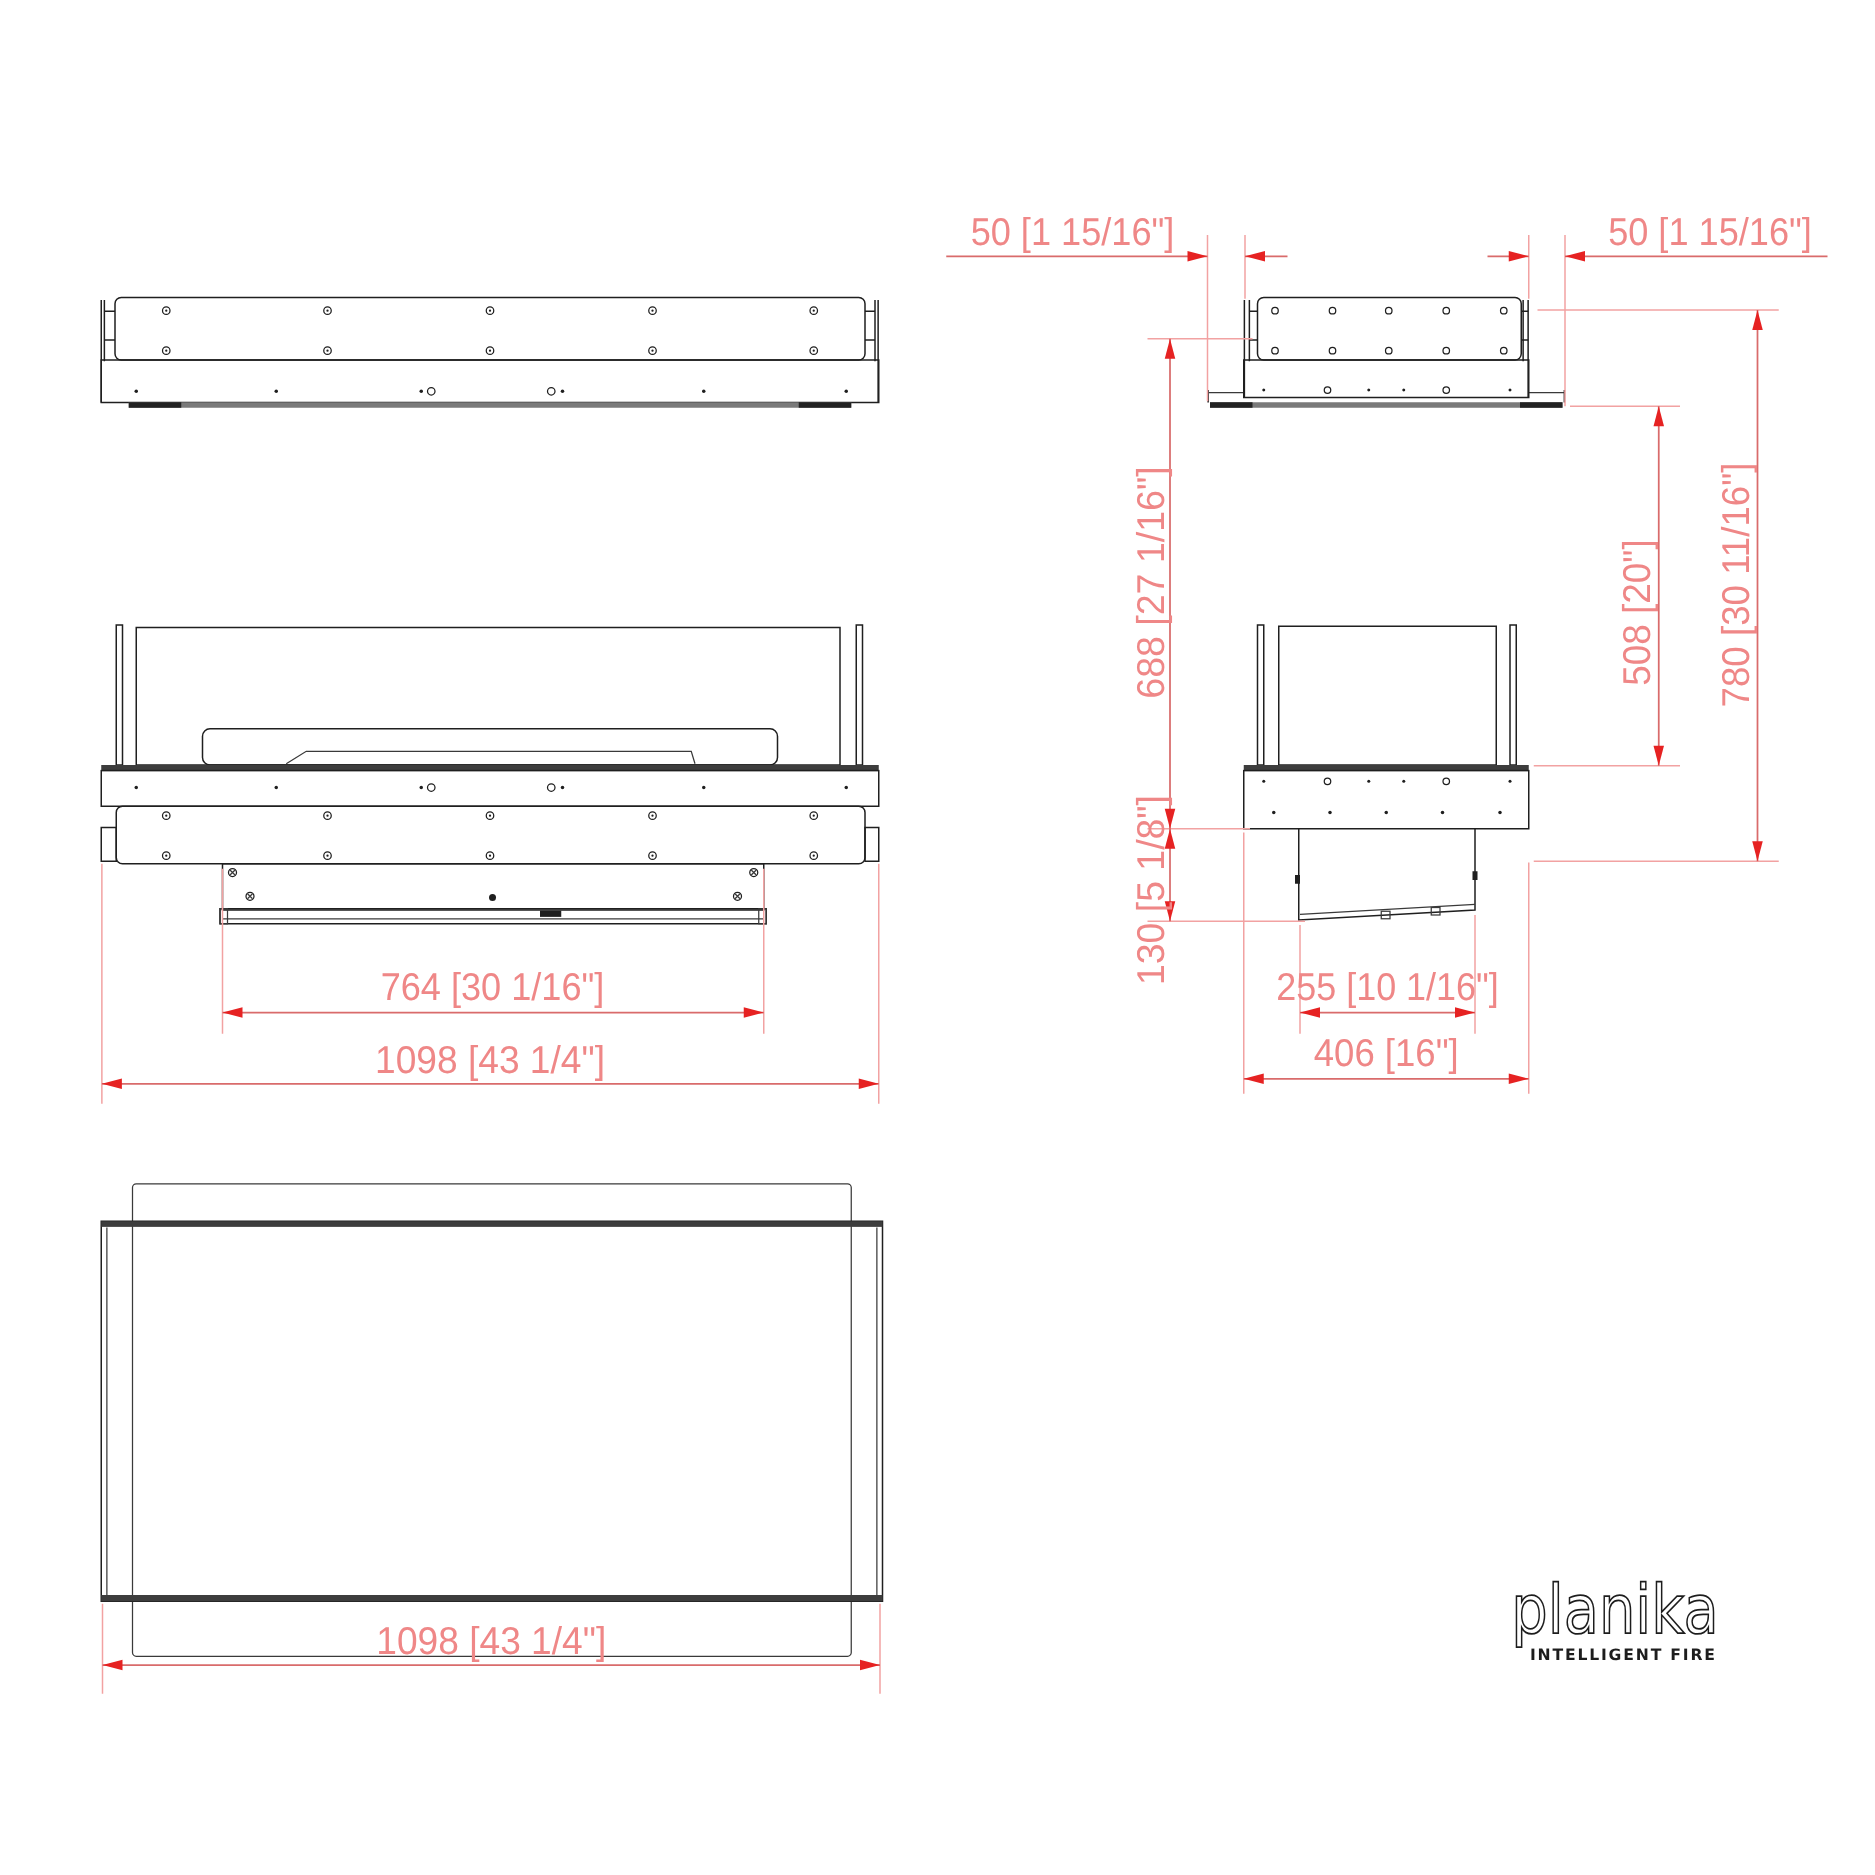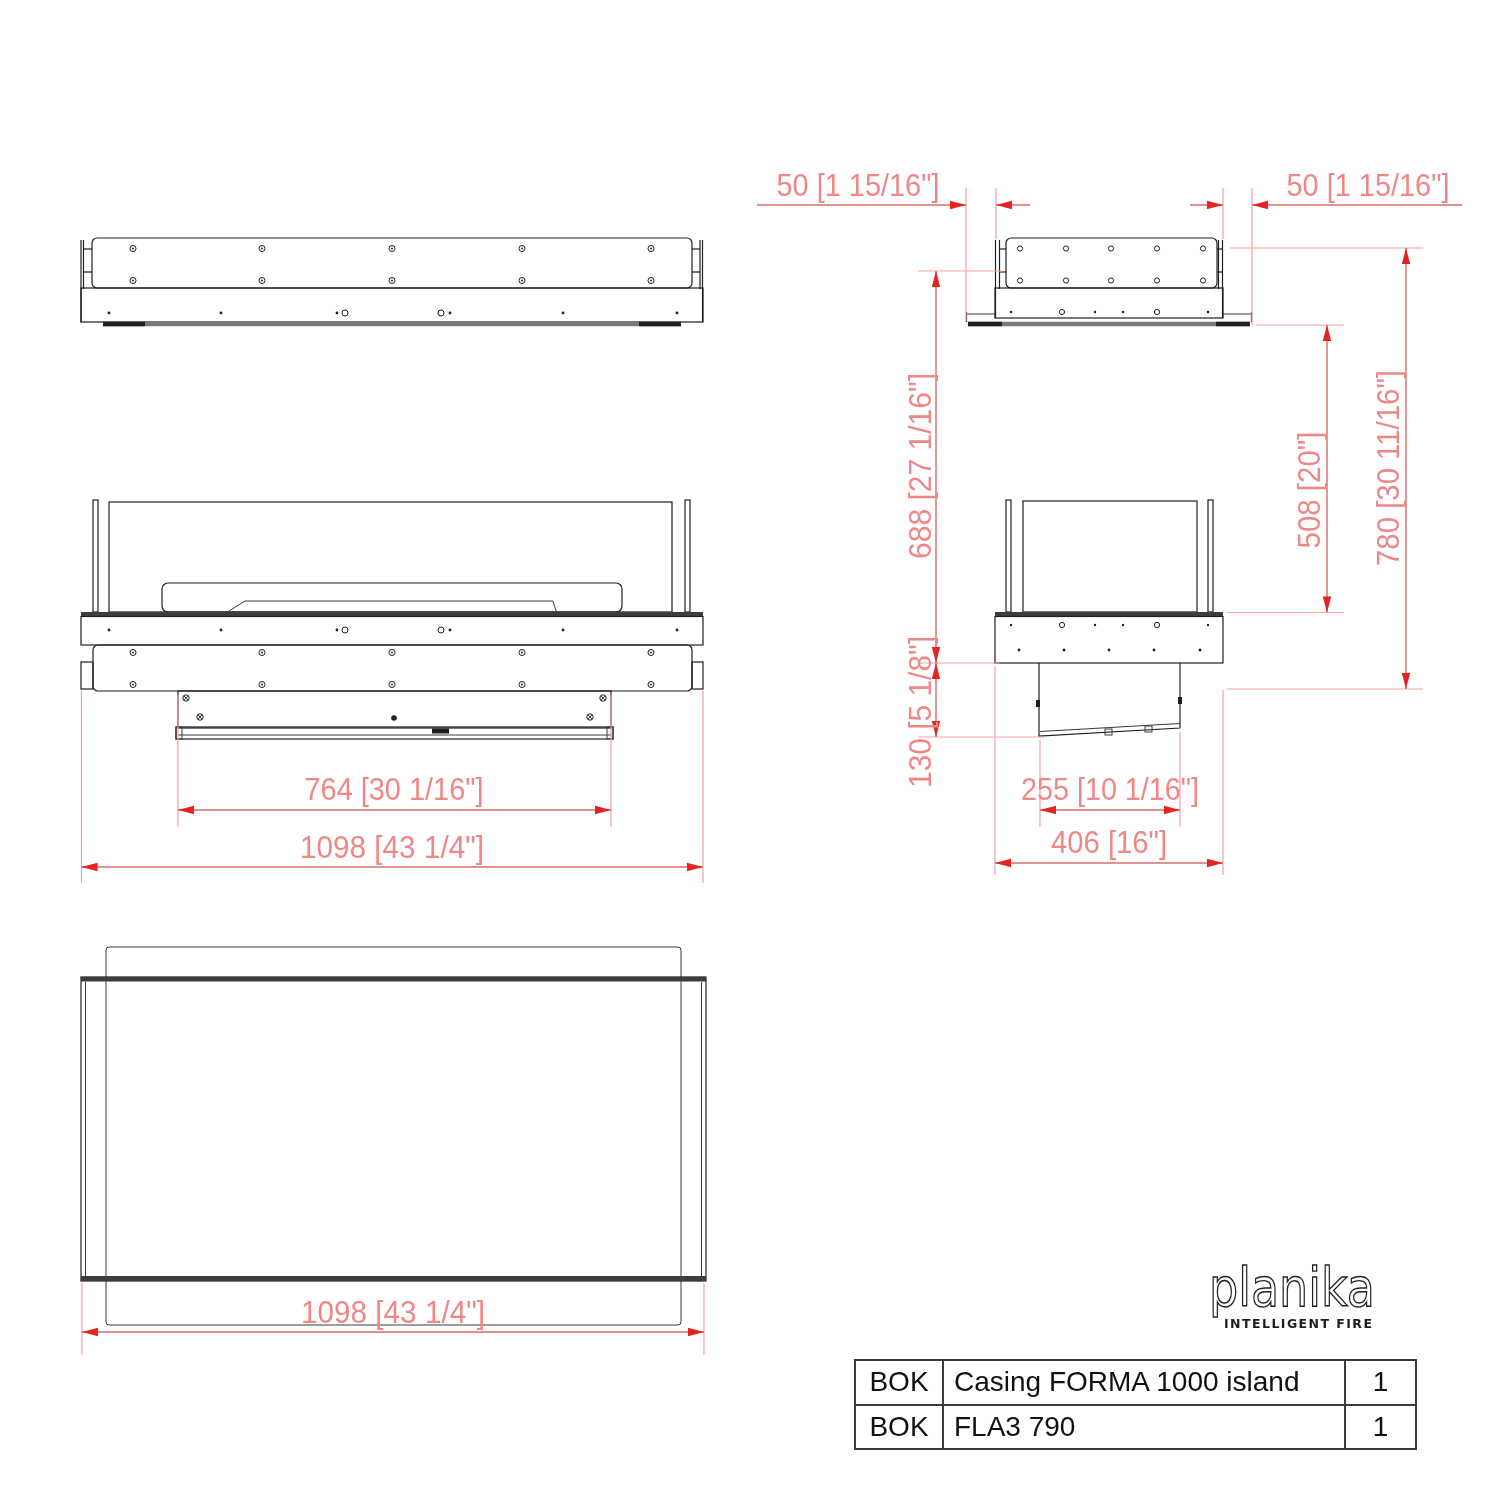--- a/index.html
+++ b/index.html
@@ -298,29 +298,13 @@
     <text class="dimtext" x="1110" y="800" textLength="178" lengthAdjust="spacingAndGlyphs">255 [10 1/16"]</text>
     <text class="dimtext" x="1109" y="853" textLength="116" lengthAdjust="spacingAndGlyphs">406 [16"]</text>
   </g>
 
   <g>
     <text class="logo-word" x="1292" y="1306" textLength="166" lengthAdjust="spacingAndGlyphs">planika</text>
     <text class="logo-tag" x="1298" y="1328" textLength="148" lengthAdjust="spacing">INTELLIGENT FIRE</text>
   </g>
 </svg>
 
-  <div class="titleblock">
-    <table>
-      <tbody>
-          <tr>
-        <td class="code">BOK</td>
-        <td class="desc">Casing FORMA 1000 island</td>
-        <td class="qty">1</td>
-      </tr>
-      <tr>
-        <td class="code">BOK</td>
-        <td class="desc">FLA3 790</td>
-        <td class="qty">1</td>
-      </tr>
-    </tbody>
-      </table>
-  </div>
 </div>
 
 </body></html>

